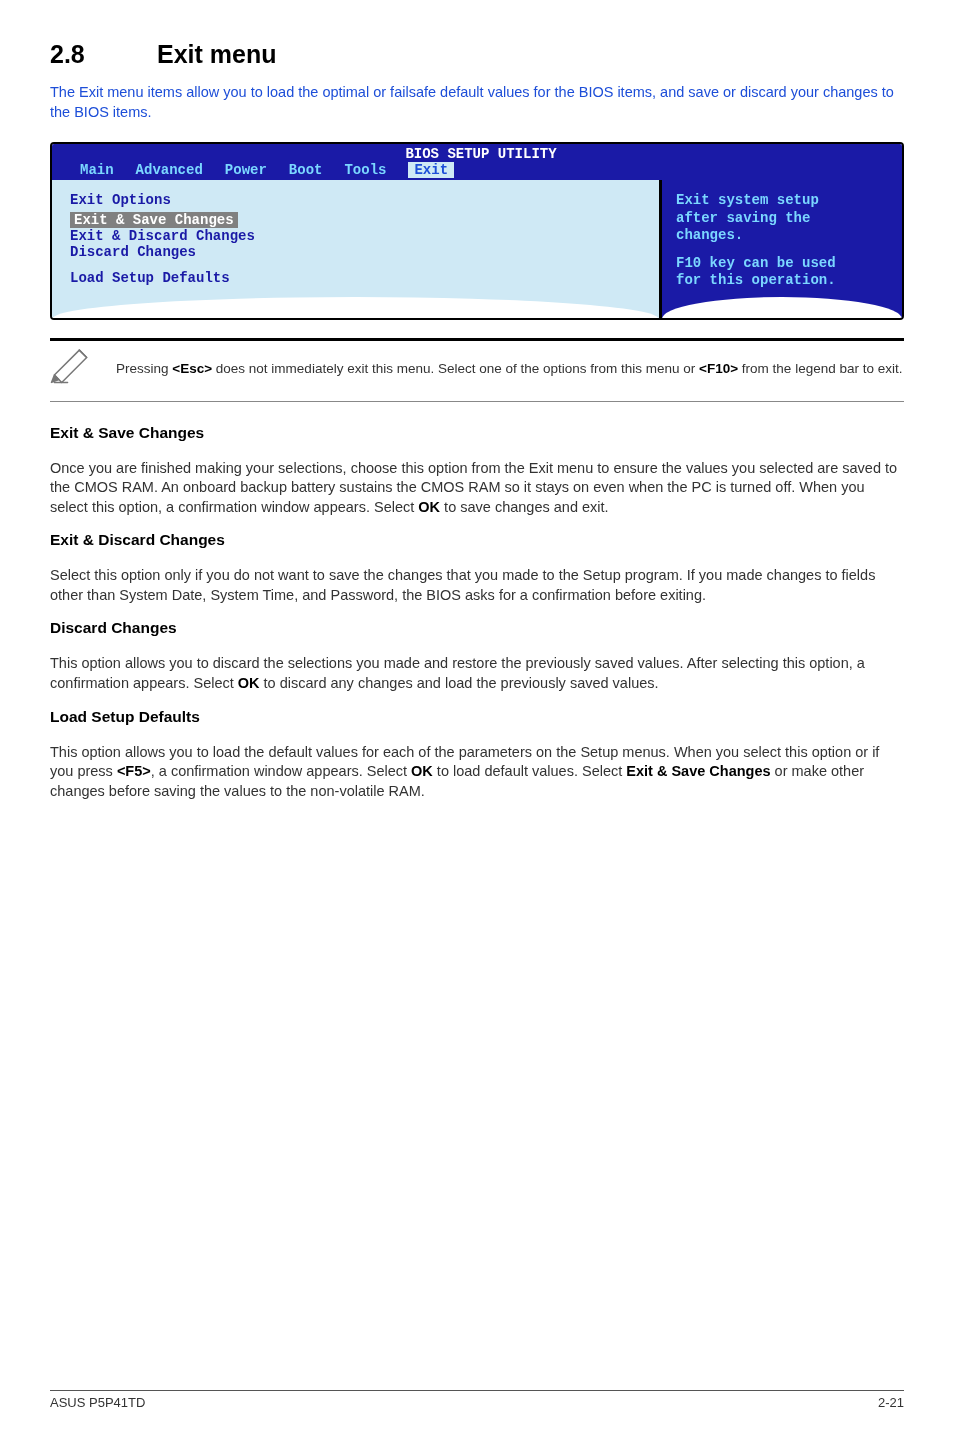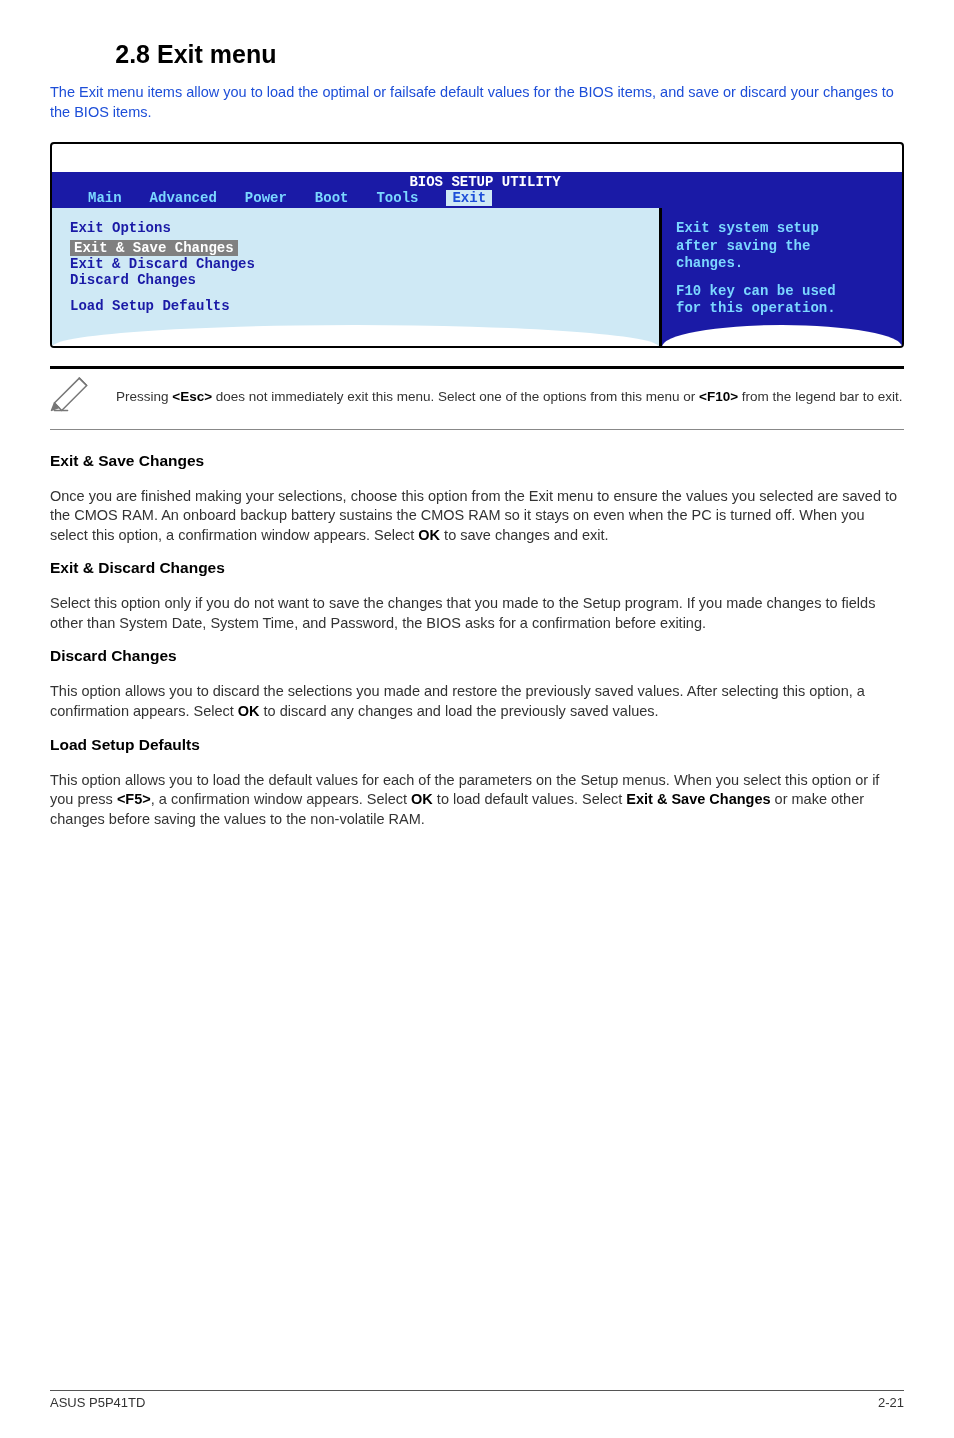--- a/index.html
+++ b/index.html
@@ -18,21 +18,20 @@
     }
     .section-title {
       font-size: 25px;
       font-weight: bold;
       color: #000;
       margin-bottom: 14px;
     }
     .section-num {
       display: inline-block;
       width: 100px;
-      text-align: right;
     }
     .intro-text {
       font-size: 14.5px;
       line-height: 1.35;
       color: #1d4ed8;
       margin-bottom: 20px;
     }
 
     
     .bios-outer {
@@ -41,31 +40,30 @@
       overflow: hidden;
       margin-bottom: 18px;
       background: #fff;
     }
     .bios-header {
       background: #1a1aa6;
       color: #fff;
       font-family: "Courier New", monospace;
       font-weight: bold;
       font-size: 14px;
-      padding: 2px 0 0 16px;
-      margin-top: 28px;
+      padding: 2px 0 0 8px;
     }
     .bios-header-title {
       text-align: center;
       color: #fff;
     }
     .bios-tabs {
       display: flex;
       padding: 0 20px 2px 20px;
-      gap: 28px;
+      gap: 22px;
       align-items: baseline;
     }
     .bios-tab {
       color: #7bd7ff;
       font-family: "Courier New", monospace;
       font-weight: bold;
       font-size: 14px;
     }
     .bios-tab-active {
       background: #cfe9f5;

